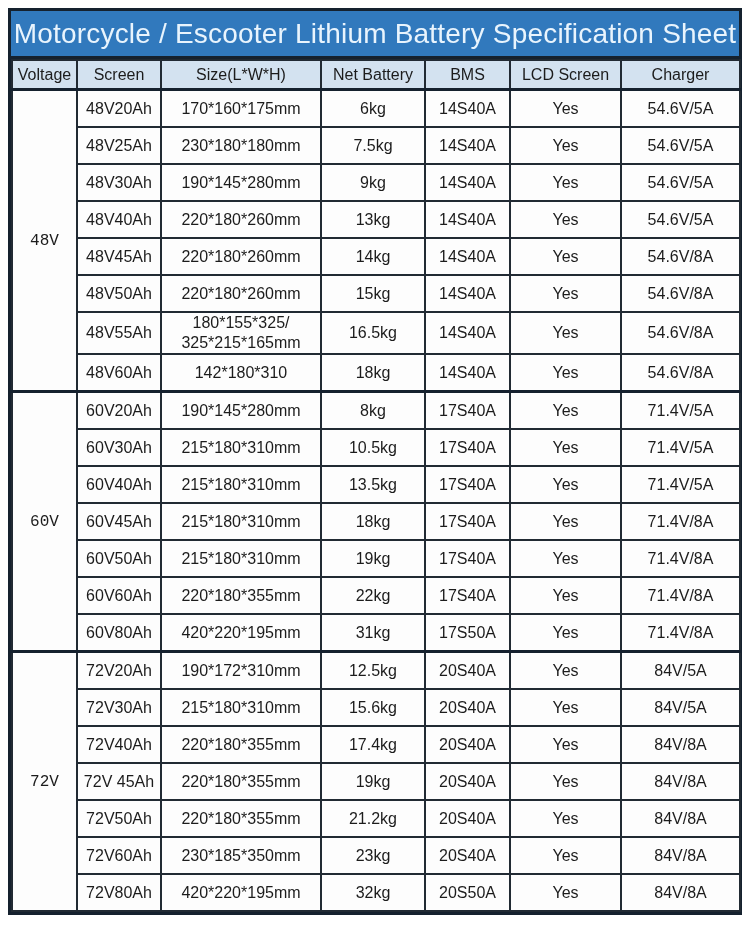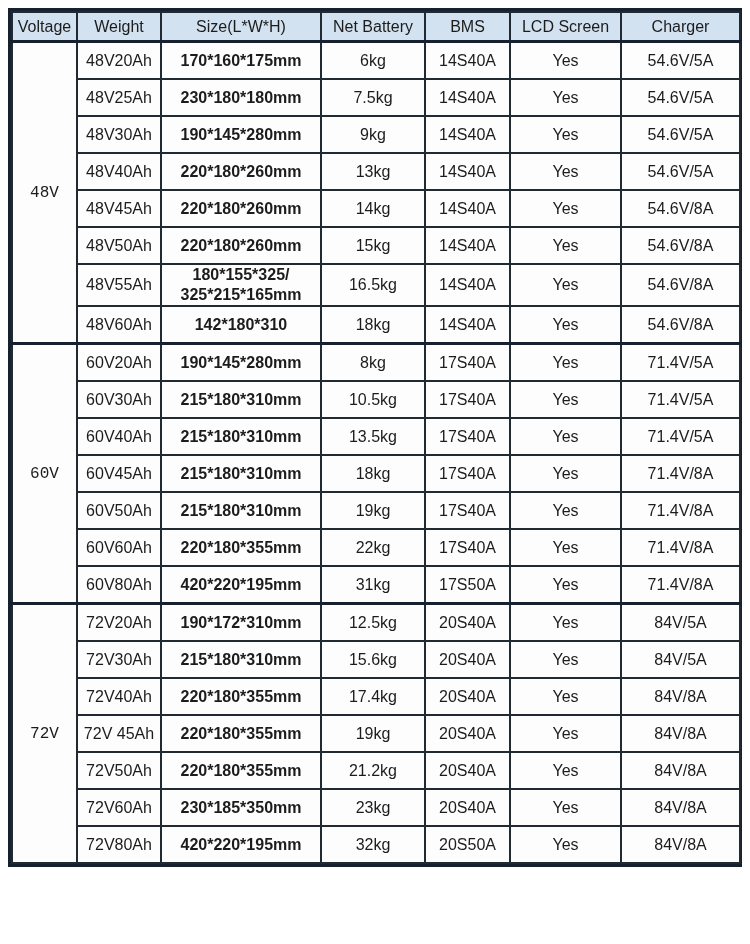--- a/index.html
+++ b/index.html
@@ -55,46 +55,46 @@
     padding: 0 2px;
     overflow: hidden;
   }
   table.spec tr.group-start td {
     border-top: 3px solid var(--border-heavy, #15212e);
     text-align: center;
   }
   td.size-cell {
     white-space: pre-line;
     line-height: 1.25;
-    font-weight: bold;
   }
   td.voltage-cell {
     background: var(--cell-bg, #fdfdfd);
     font-family: Liberation Mono, monospace;
   }
 </style>
 </head>
 <body>
 
 <div class="sheet">
+  <div class="title-bar">Motorcycle / Escooter Lithium Battery Specification Sheet</div>
 
   <table class="spec">
     <colgroup>
       <col style="width:65px">
       <col style="width:84px">
       <col style="width:160px">
       <col style="width:104px">
       <col style="width:85px">
       <col style="width:111px">
       <col style="width:119px">
     </colgroup>
     <thead>
       <tr>
         <th>Voltage</th>
-        <th>Weight</th>
+        <th>Screen</th>
         <th>Size(L*W*H)</th>
         <th>Net Battery</th>
         <th>BMS</th>
         <th>LCD Screen</th>
         <th>Charger</th>
       </tr>
     </thead>
     <tbody id="spec-body">
         <tr class="group-start">
           <td rowspan="8" class="voltage-cell">48V</td>

